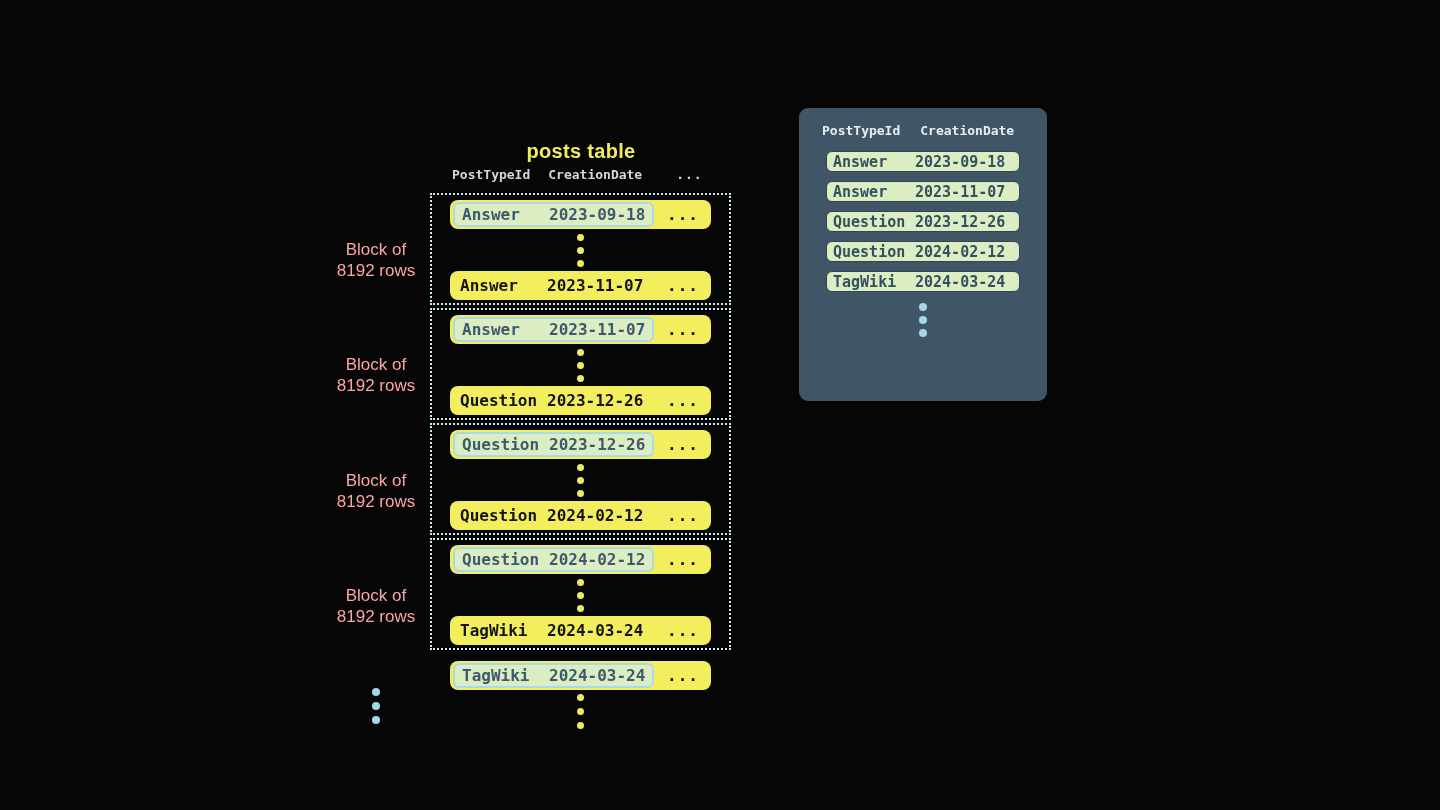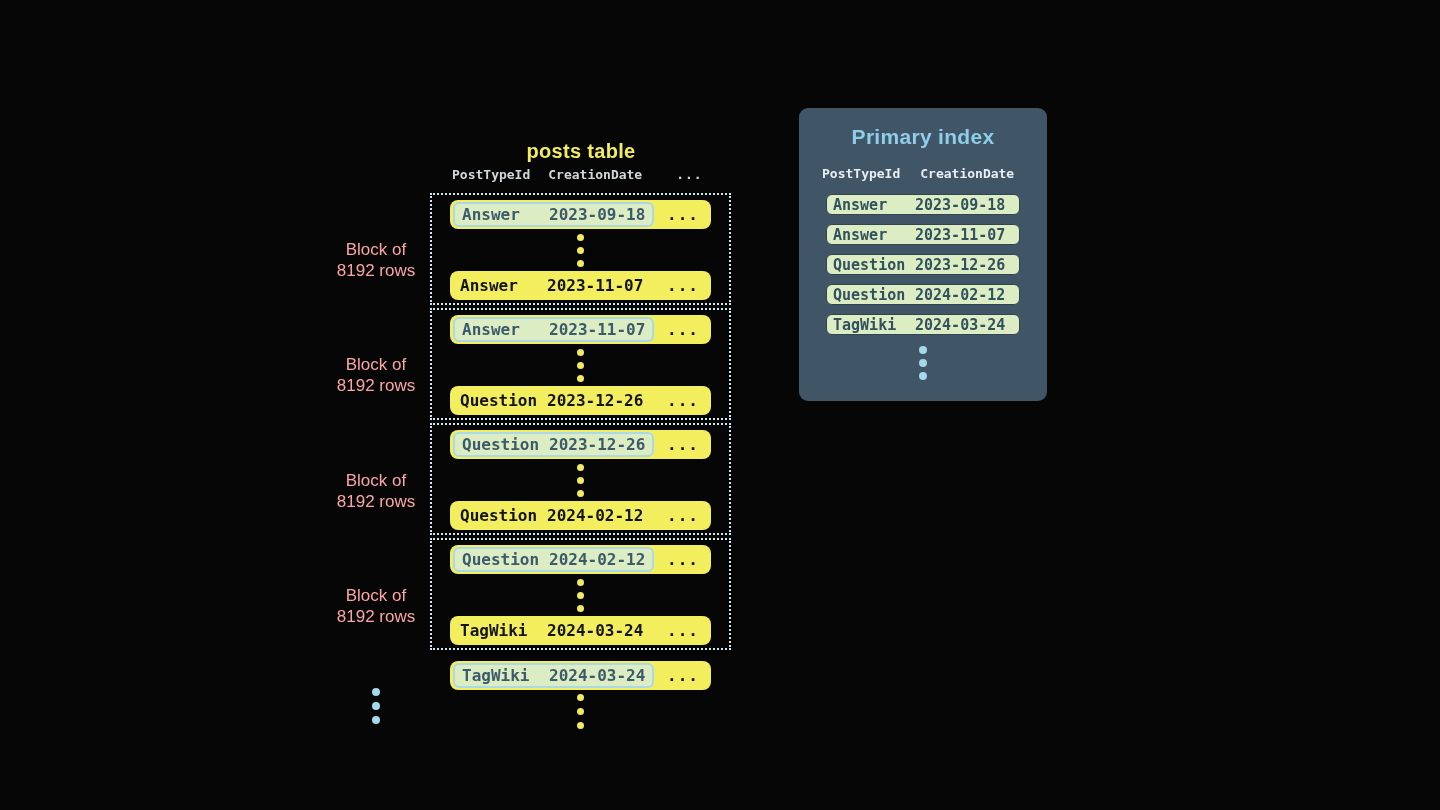--- a/index.html
+++ b/index.html
@@ -279,21 +279,20 @@
         <span class="dot"></span>
       </div>
     <div class="side-dots">
         <span class="dot"></span>
         <span class="dot"></span>
         <span class="dot"></span>
       </div>
   </section>
 
   <section class="panel">
-    <h2 class="panel-title">Primary index</h2>
 
     <div class="panel-header">
       <span>PostTypeId</span>
       <span>CreationDate</span>
     </div>
 
     <div class="idx-rows">
       <div class="idx-row">
         <span class="type">Answer</span>
         <span class="date">2023-09-18</span>

